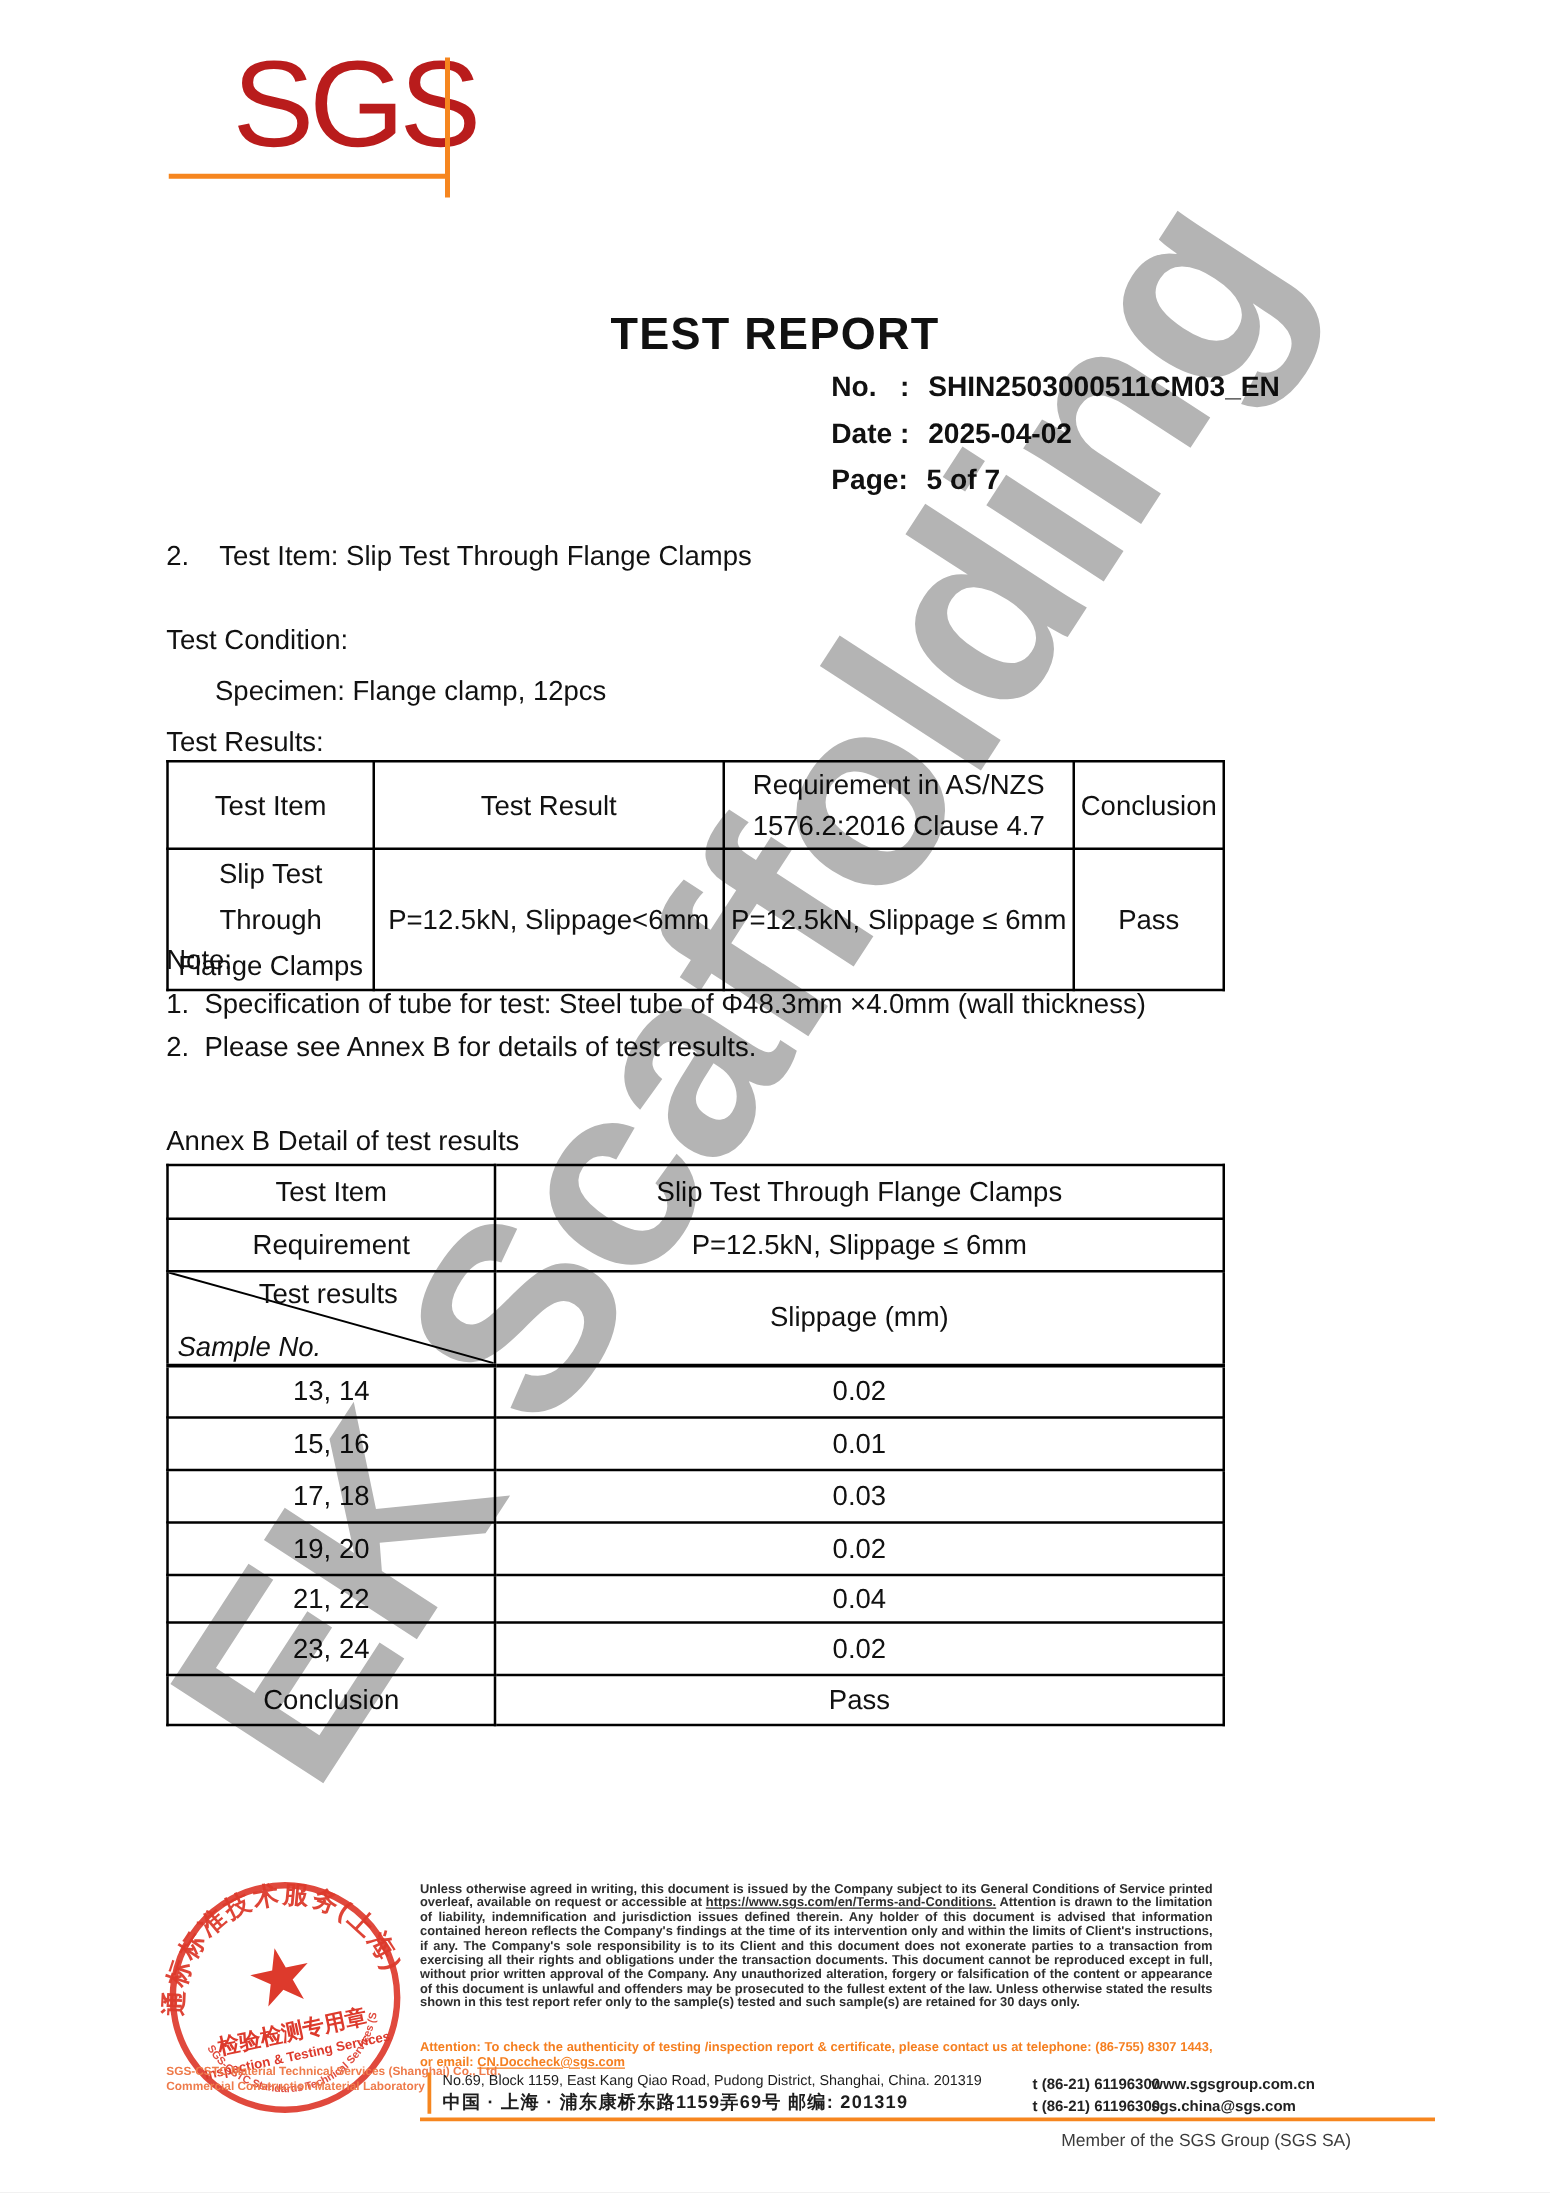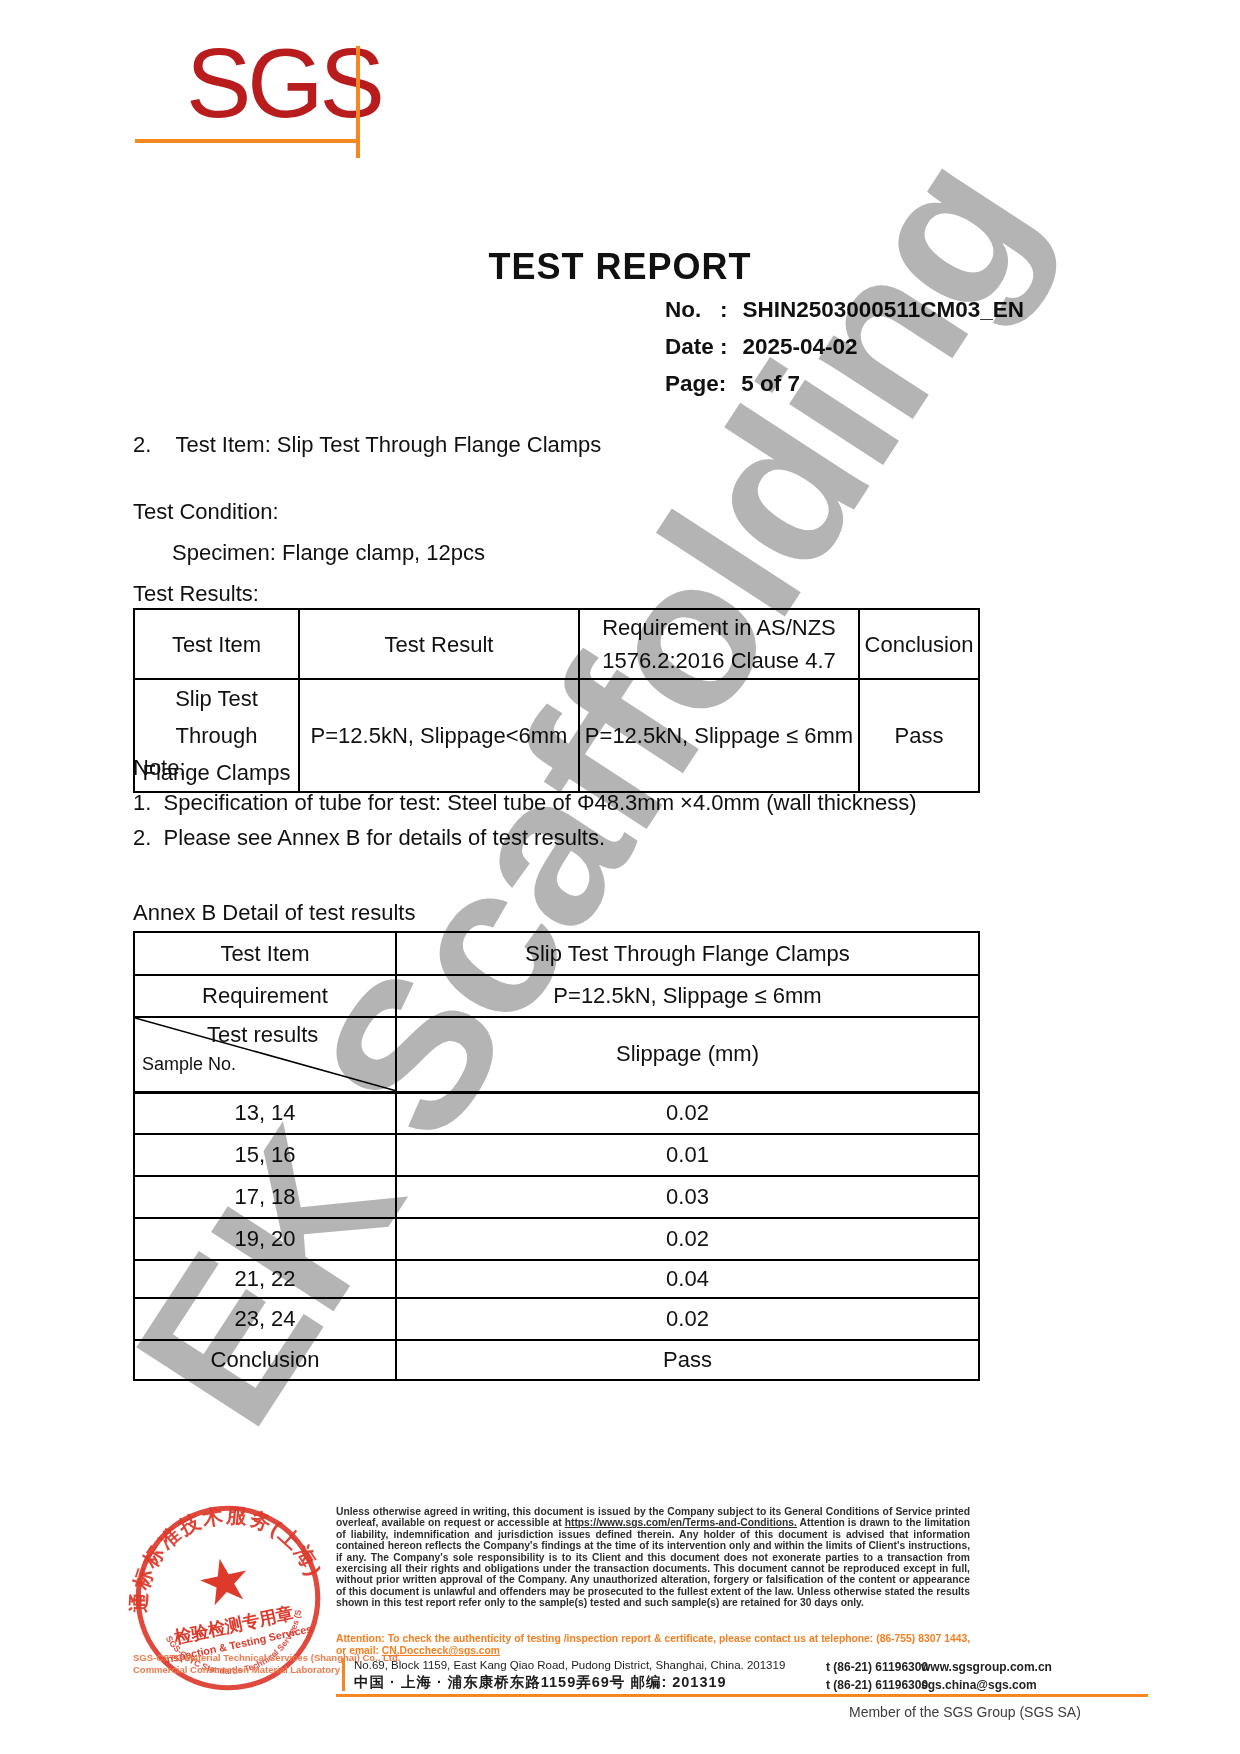--- a/index.html
+++ b/index.html
@@ -48,21 +48,21 @@
        font-size:22px; padding:0 4px; background:transparent; }
   .tbl1 { left:133px; top:608px; width:845px; }
   .tbl1 .hdr td { line-height:33px; }
   .tbl1 .datarow td { line-height:37px; }
   .tbl2 { left:133px; top:931px; width:845px; }
   .tbl2 td { line-height:26px; }
   .diag-row td { border-bottom-width:3px; }
   .diag-cell { position:relative; padding:2px; }
   .diag-cell svg { position:absolute; left:0; top:0; width:100%; height:100%; }
   .diag-top { position:absolute; top:4px; left:72px; font-size:22px; }
-  .diag-bottom { position:absolute; bottom:14px; left:7px; font-size:18px; }
+  .diag-bottom { position:absolute; bottom:0; left:7px; font-size:22px;font-style:italic; }
 
   .note-label { left:133px; top:755px; font-size:22px; }
   .note-1 { left:133px; top:790px; font-size:22px; }
   .note-2 { left:133px; top:825px; font-size:22px; }
   .annex-title { left:133px; top:900px; width:845px; text-align:left; font-size:22px; }
 
   
   .stamp { left:126px; top:1496px; width:204px; height:204px; transform:rotate(-12deg); }
   .company-lines { left:133px; top:1652px; font-size:9.5px; font-weight:700;
     color:#ee7b4b; line-height:12px; white-space:nowrap; }

